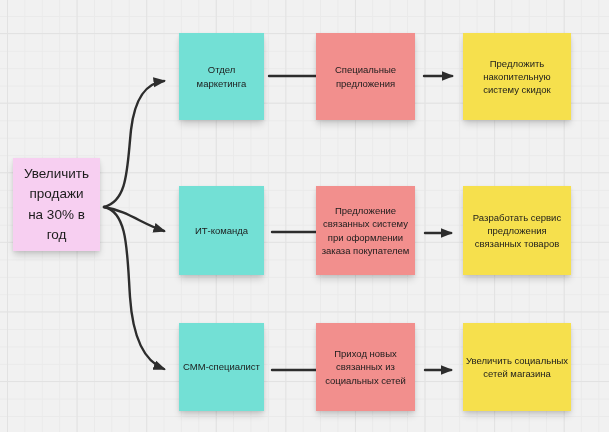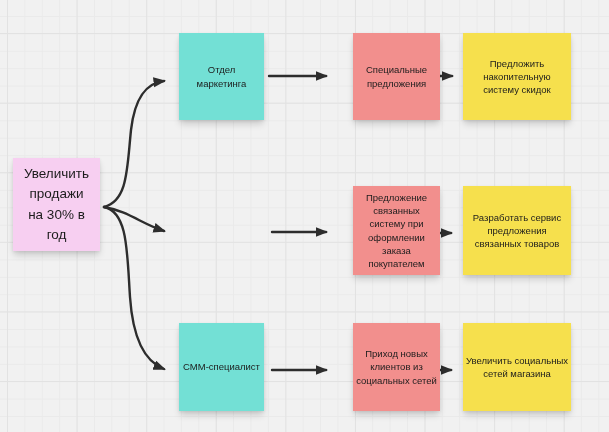--- a/index.html
+++ b/index.html
@@ -38,21 +38,21 @@
     box-shadow:0 5px 7px -1px rgba(0,0,0,0.16), 0 1px 3px rgba(0,0,0,0.08);
     cursor:pointer;
   }
   .note-small{font-size:9.5px;line-height:1.4;padding:4px 3px;}
   .goal{
     font-size:13.5px;line-height:1.5;padding:4px 10px;
     background:var(--goal-color,#F7CFF1);
     left:13px;top:158px;width:87px;height:93px;
   }
   .col-team{left:179px;width:85px;background:var(--team-color,#73E0D5);}
-  .col-idea{left:353px;width:87px;background:var(--idea-color,#F28F8D);}
+  .col-idea{left:316px;width:99px;background:var(--idea-color,#F28F8D);}
   .col-out{left:463px;width:108px;background:var(--out-color,#F6E04D);}
   .row-1{top:33px;height:87px;}
   .row-2{top:186px;height:89px;}
   .row-3{top:323px;height:88px;}
 </style>
 </head>
 <body>
 
 <div class="board">
 
@@ -84,30 +84,33 @@
   <div class="note note-small col-team row-1">
     <span>Отдел маркетинга</span>
   </div>
   <div class="note note-small col-idea row-1">
     <span>Специальные предложения</span>
   </div>
   <div class="note note-small col-out row-1">
     <span>Предложить накопительную систему скидок</span>
   </div>
 
+  <div class="note note-small col-team row-2">
+    <span>ИТ-команда</span>
+  </div>
   <div class="note note-small col-idea row-2">
     <span>Предложение связанных систему при оформлении заказа покупателем</span>
   </div>
   <div class="note note-small col-out row-2">
     <span>Разработать сервис предложения связанных товаров</span>
   </div>
 
   <div class="note note-small col-team row-3">
     <span>СММ-специалист</span>
   </div>
   <div class="note note-small col-idea row-3">
-    <span>Приход новых клиентов из социальных сетей</span>
+    <span>Приход новых связанных из социальных сетей</span>
   </div>
   <div class="note note-small col-out row-3">
     <span>Увеличить социальных сетей магазина</span>
   </div>
 
 </div>
 
 </body></html>

